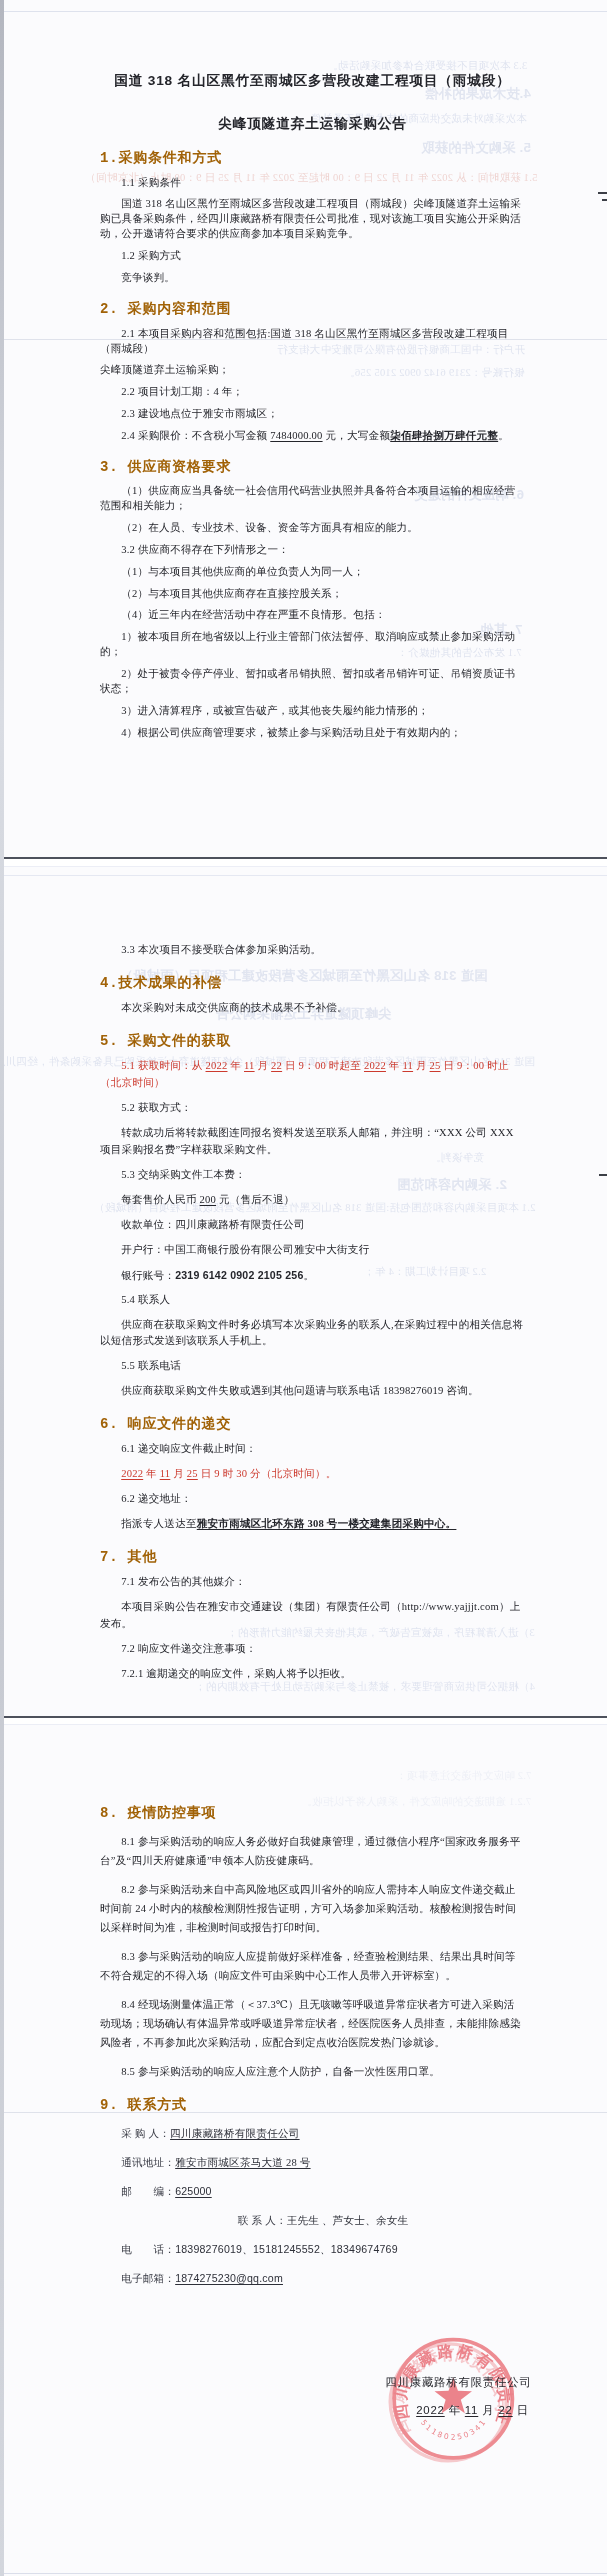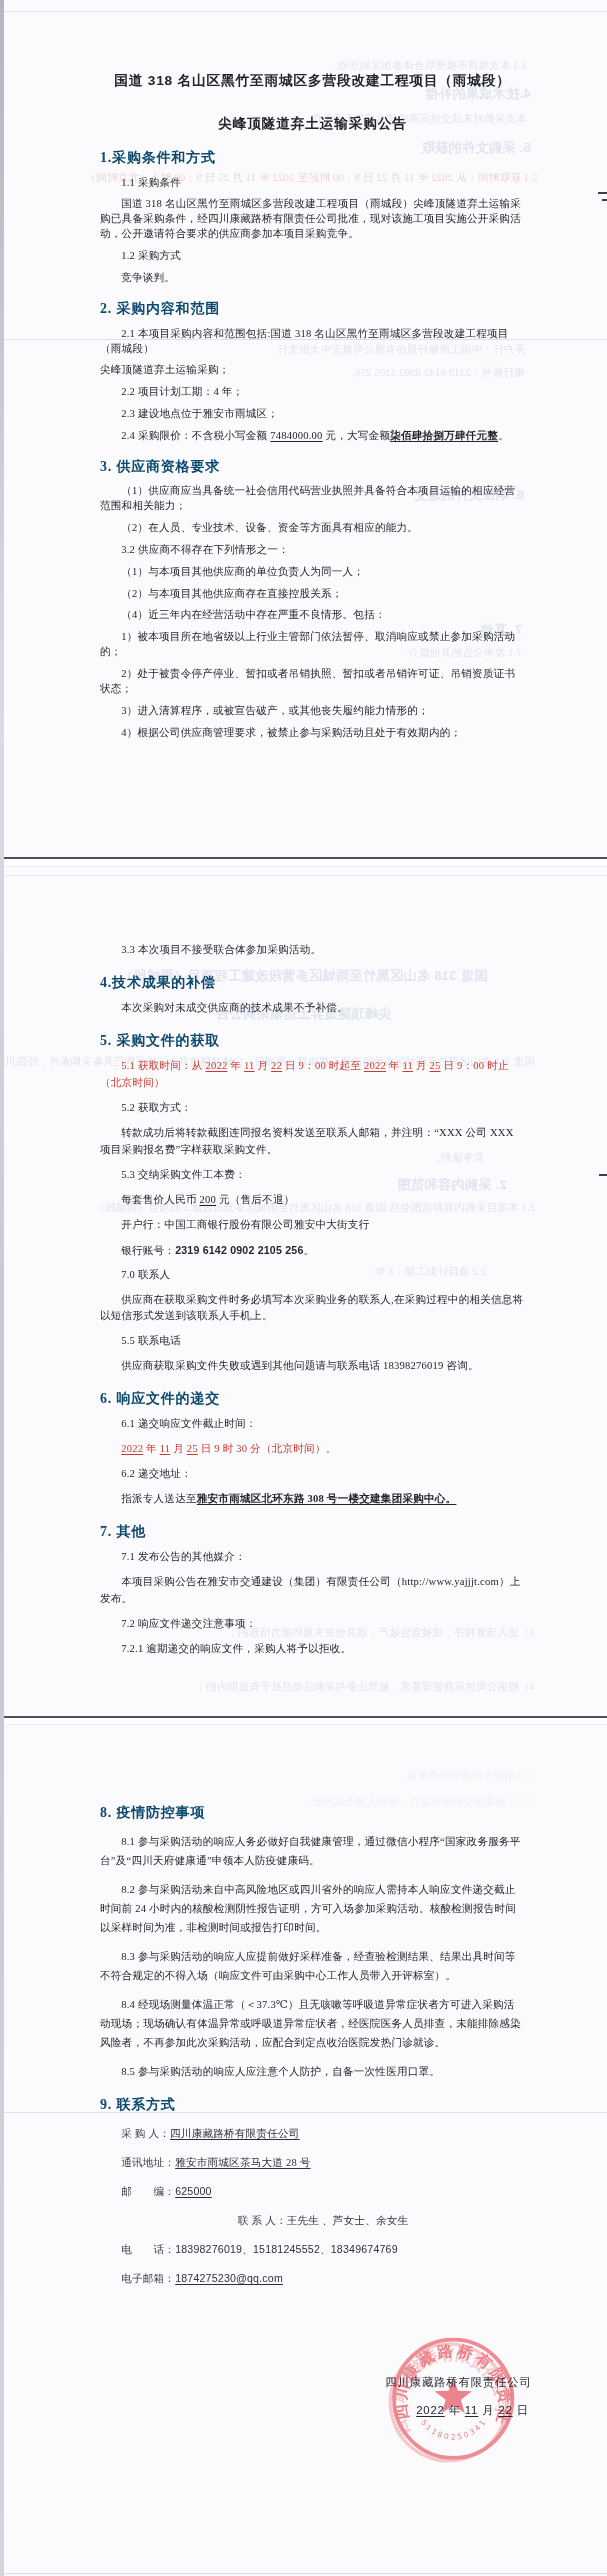--- a/index.html
+++ b/index.html
@@ -8,21 +8,21 @@
   .page{position:absolute;left:0;width:607px;background:#fbfbfd;overflow:hidden;}
   #page1{top:0;height:857px;border-bottom:2.3px solid #4d515c;}
   #page2{top:866px;height:849px;border-bottom:2.3px solid #4d515c;border-top:0.8px solid #eceef6;}
   #page3{top:1724px;height:852px;border-top:0.8px solid #eceef6;}
   .content{position:relative;padding:0 82px 0 100px;}
   #page1 .content{padding-top:71px;}
   #page2 .content{padding-top:67px;}
   #page3 .content{padding-top:64px;}
   .title{text-align:center;font-family:"Liberation Sans","DejaVu Sans",sans-serif;font-weight:bold;font-size:13.7px;letter-spacing:0.8px;line-height:20px;}
   .t2{margin-top:23px;}
-  .sec{font-family:Liberation Serif, serif;font-weight:bold;font-size:14px;letter-spacing:0.8px;margin:15px 0 7.6px;color:#0c4a6e;}
+  .sec{font-family:Liberation Mono, monospace;font-weight:bold;font-size:14px;letter-spacing:0.8px;margin:15px 0 7.6px;color:#a16207;}
   .p{font-size:10.6px;line-height:15px;margin:6.8px 0;text-indent:2em;letter-spacing:0.2px;}
   #page2 .p{line-height:16.7px;margin:8.3px 0;}
   #page3 .p{line-height:19px;margin:10px 0;}
   .noind{text-indent:0;}
   .red, .red span{color:#cc3a2e;}
   span.u{text-decoration:underline;text-underline-offset:2.3px;}
   span.b{font-weight:bold;}
   .num{font-family:"Liberation Sans","DejaVu Sans",sans-serif;}
   .contact{margin:8.3px 0;}
   .contact .lbl{color:#3a3c46;}
@@ -111,23 +111,24 @@
 
       <div class="sec">4.技术成果的补偿</div>
       <div class="p">本次采购对未成交供应商的技术成果不予补偿。</div>
 
       <div class="sec">5. 采购文件的获取</div>
       <div class="p red"><span class="red">5.1 获取时间：从 </span><span class="u red">2022</span><span class="red"> 年 </span><span class="u red">11</span><span class="red"> 月 </span><span class="u red">22</span><span class="red"> 日 9：00 时起至 </span><span class="u red">2022</span><span class="red"> 年 </span><span class="u red">11</span><span class="red"> 月 </span><span class="u red">25</span><span class="red"> 日 9：00 时止（北京时间）</span></div>
       <div class="p">5.2 获取方式：</div>
       <div class="p">转款成功后将转款截图连同报名资料发送至联系人邮箱，并注明：“XXX 公司 XXX 项目采购报名费”字样获取采购文件。</div>
       <div class="p">5.3 交纳采购文件工本费：</div>
       <div class="p"><span>每套售价人民币 </span><span class="u">200</span><span> 元（售后不退）</span></div>
+      <div class="p">收款单位：四川康藏路桥有限责任公司</div>
       <div class="p">开户行：中国工商银行股份有限公司雅安中大街支行</div>
       <div class="p num"><span>银行账号：</span><span class="b">2319 6142 0902 2105 256</span><span>。</span></div>
-      <div class="p">7.0 联系人</div>
+      <div class="p">5.4 联系人</div>
       <div class="p">供应商在获取采购文件时务必填写本次采购业务的联系人,在采购过程中的相关信息将以短信形式发送到该联系人手机上。</div>
       <div class="p">5.5 联系电话</div>
       <div class="p">供应商获取采购文件失败或遇到其他问题请与联系电话 18398276019 咨询。</div>
 
       <div class="sec">6. 响应文件的递交</div>
       <div class="p">6.1 递交响应文件截止时间：</div>
       <div class="p red"><span class="u red">2022</span><span class="red"> 年 </span><span class="u red">11</span><span class="red"> 月 </span><span class="u red">25</span><span class="red"> 日 9 时 30 分（北京时间）。</span></div>
       <div class="p">6.2 递交地址：</div>
       <div class="p"><span>指派专人送达至</span><span class="u b">雅安市雨城区北环东路 308 号一楼交建集团采购中心。</span></div>
 

